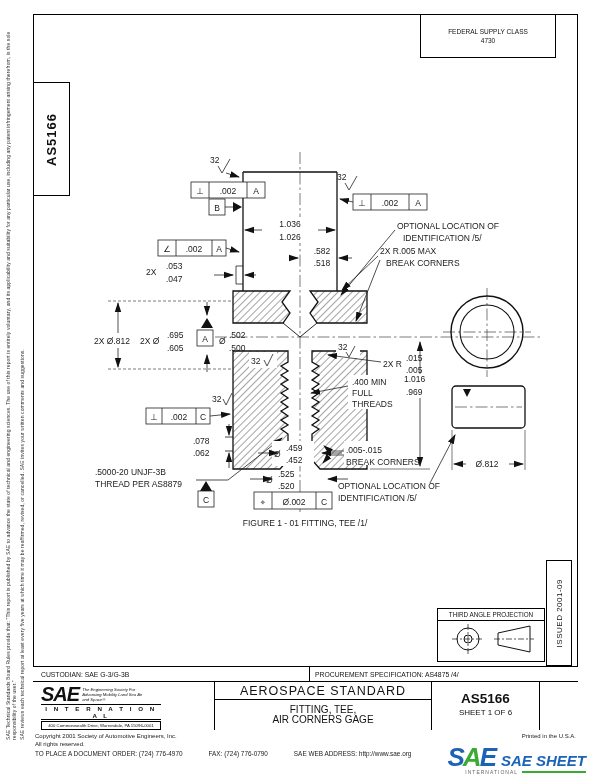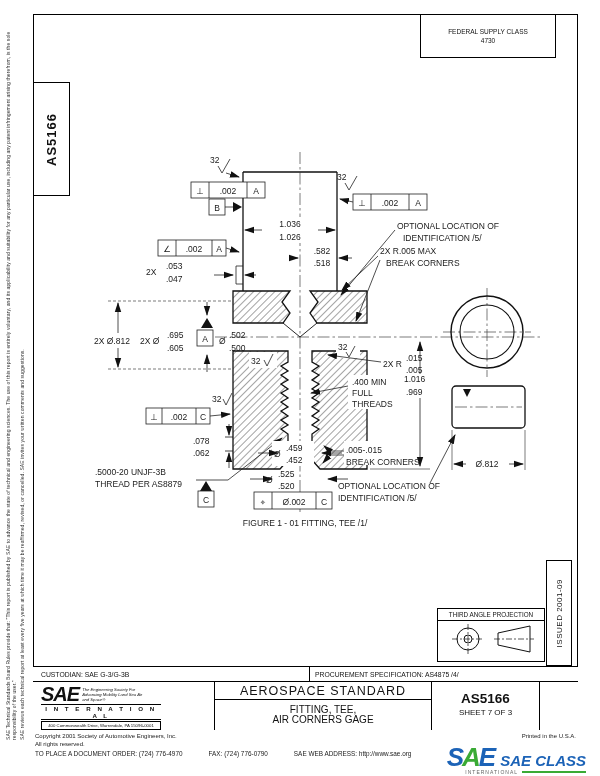--- a/index.html
+++ b/index.html
@@ -326,41 +326,41 @@
         <div class="sae-intl">I N T E R N A T I O N A L</div>
         <div class="sae-addr">400 Commonwealth Drive, Warrendale, PA 15096-0001</div>
       </div>
       <div id="tb-title" class="tb-cell">
         <div class="std">AEROSPACE STANDARD</div>
         <div class="t1">FITTING, TEE,</div>
         <div class="t2">AIR CORNERS GAGE</div>
       </div>
       <div id="tb-num" class="tb-cell">
         <div class="num">AS5166</div>
-        <div class="sheet">SHEET 7 OF 3</div>
+        <div class="sheet">SHEET 1 OF 6</div>
       </div>
       <div id="tb-empty" class="tb-cell"></div>
     </div>
   </div>
 
   <div class="abs foot" style="left:35px;top:733px;">Copyright 2001 Society of Automotive Engineers, Inc.</div>
   <div class="abs foot" style="left:35px;top:741px;">All rights reserved.</div>
   <div class="abs foot" style="right:24px;top:733px;">Printed in the U.S.A.</div>
   <div id="foot-order" class="abs foot" style="left:35px;top:750px;">
     <span>TO PLACE A DOCUMENT ORDER:  (724) 776-4970</span>
     <span>FAX:  (724) 776-0790</span>
     <span>SAE WEB ADDRESS:  http://www.sae.org</span>
   </div>
 
   <div id="wm" class="abs">
     <div class="row">
       <span>
         <span class="wm-s" style="color: rgb(28, 99, 183);">S</span><span class="wm-a" style="color: rgb(58, 170, 53);">A</span><span class="wm-e" style="color: rgb(28, 99, 183);">E</span>
       </span>
-      <span class="wm-norm" style="color: rgb(28, 99, 183);">SAE CLASS</span>
+      <span class="wm-norm" style="color: rgb(28, 99, 183);">SAE SHEET</span>
     </div>
     <div class="sub">
       <span>INTERNATIONAL</span>
       <span class="gline" style="background: rgb(58, 170, 53);"></span>
     </div>
   </div>
 
 </div>
 
 </body></html>

